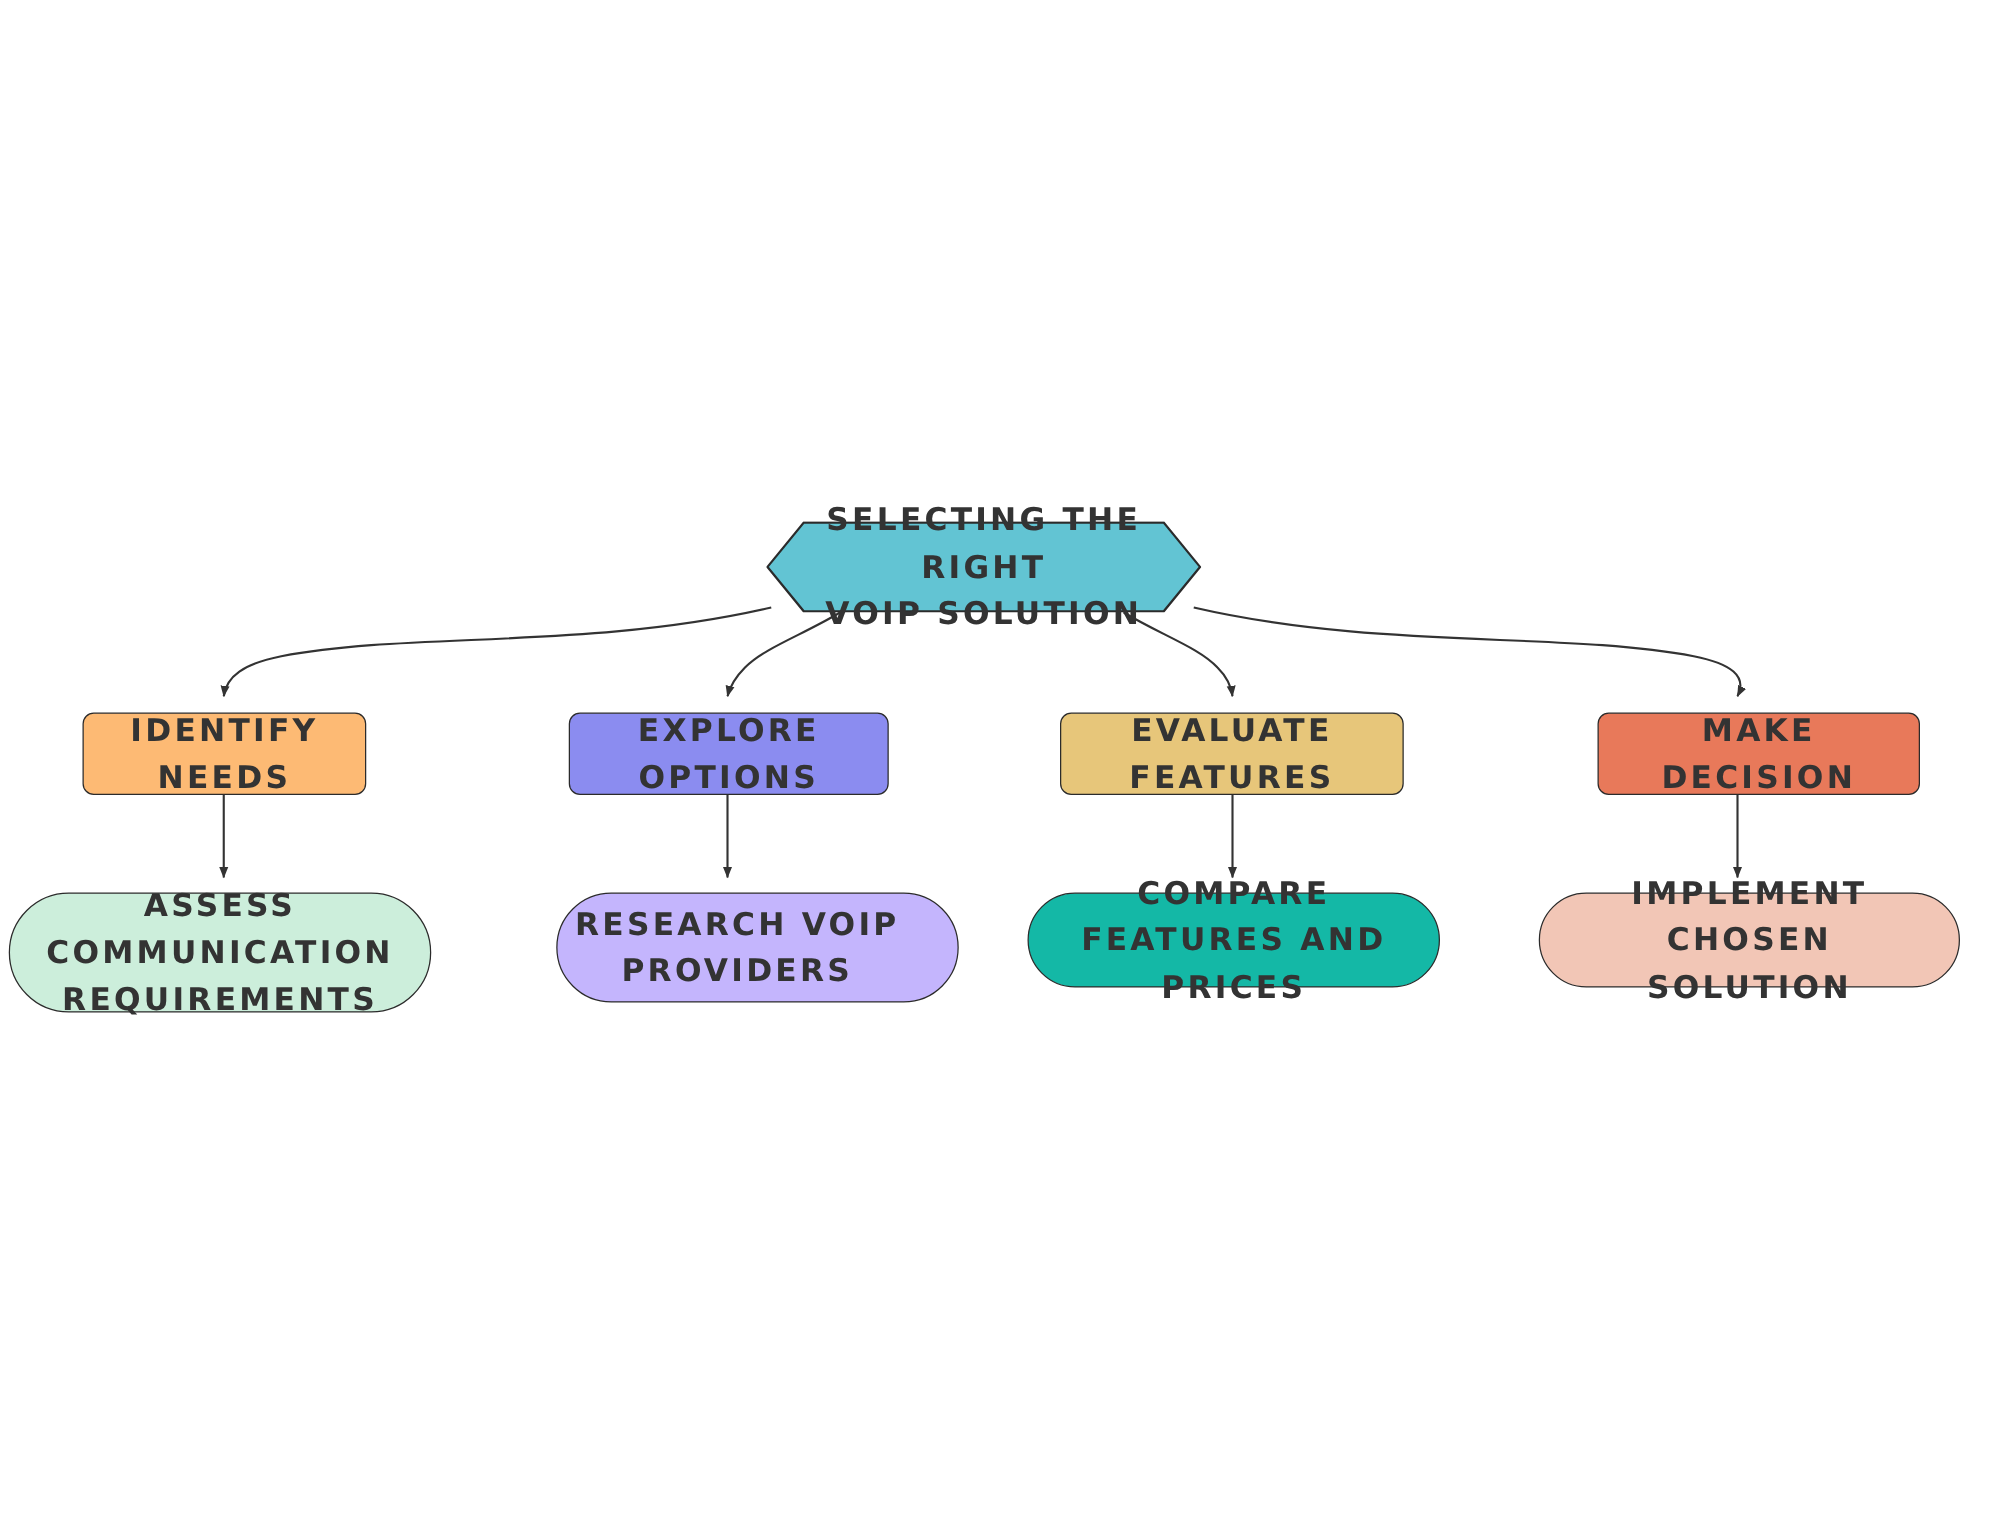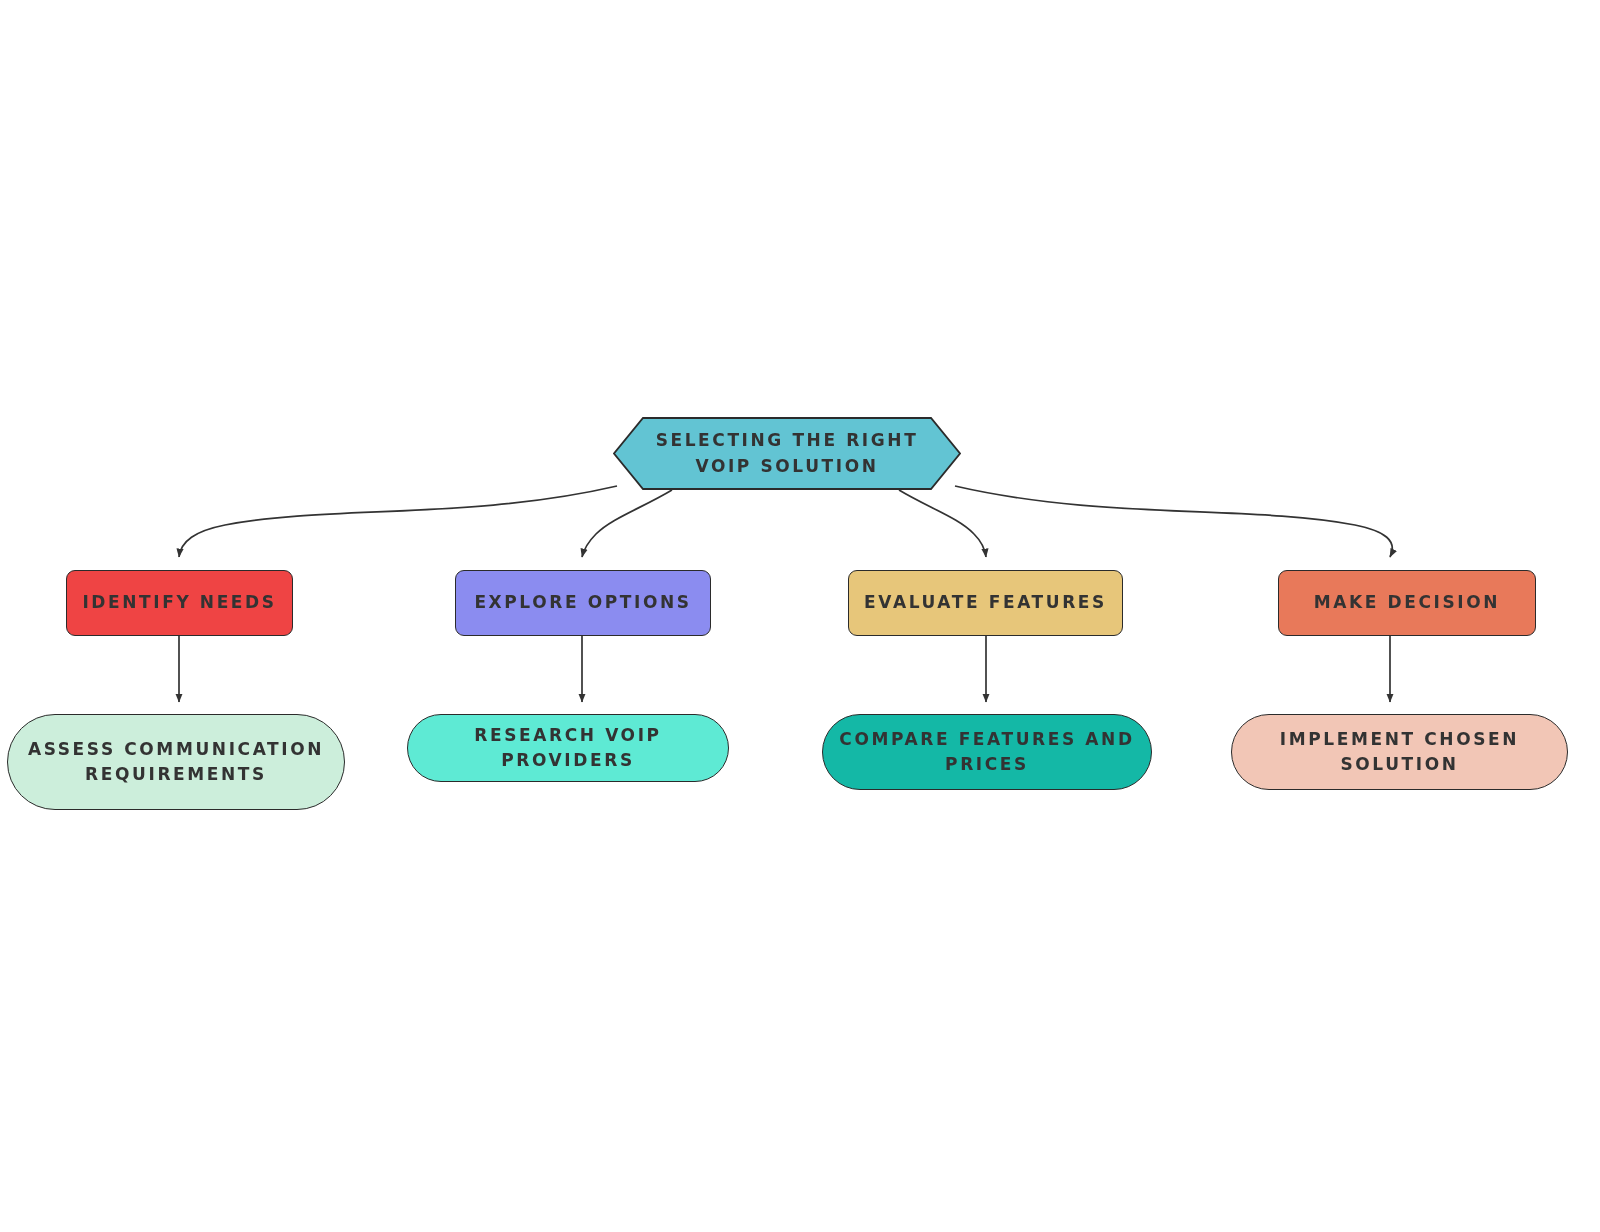--- a/index.html
+++ b/index.html
@@ -25,24 +25,24 @@
     top: 0;
     width: 1600px;
     height: 1232px;
     pointer-events: none;
   }
   .node {
     position: absolute;
     box-sizing: border-box;
     display: flex;
     align-items: center;
-    justify-content: center;
+    justify-content: flex-start;
     text-align: center;
     color: #333333;
-    font-size: 17px;
+    font-size: 25px;
     font-weight: 600;
     letter-spacing: 2.6px;
     line-height: 1.5;
     text-transform: uppercase;
     border: 1.6px solid #2b2b2b;
   }
   .node-label {
     display: block;
     padding: 0 14px;
     white-space: pre-line;
@@ -95,42 +95,42 @@
   </svg>
 
   <div class="node hexagon" style="left:613px; top:417px; width:348px; height:73px;">
     <svg class="hex-bg" viewBox="0 0 348 73" preserveAspectRatio="none" xmlns="http://www.w3.org/2000/svg">
       <polygon points="30,1 318,1 347,36.5 318,72 30,72 1,36.5" fill="#62c4d3" stroke="#2b2b2b" stroke-width="1.8" vector-effect="non-scaling-stroke"></polygon>
     </svg>
     <span class="node-label">Selecting the Right
 VoIP Solution</span>
   </div>
 
-  <div class="node rounded-rect" style="left:66px; top:570px; width:227px; height:66px; background:#ef4444;">
+  <div class="node rounded-rect" style="left:66px; top:570px; width:227px; height:66px; background:#fdba74;">
     <span class="node-label">Identify Needs</span>
   </div>
 
   <div class="node rounded-rect" style="left:455px; top:570px; width:256px; height:66px; background:#8b8cf0;">
     <span class="node-label">Explore Options</span>
   </div>
 
   <div class="node rounded-rect" style="left:848px; top:570px; width:275px; height:66px; background:#e7c67a;">
     <span class="node-label">Evaluate Features</span>
   </div>
 
   <div class="node rounded-rect" style="left:1278px; top:570px; width:258px; height:66px; background:#e8795a;">
     <span class="node-label">Make Decision</span>
   </div>
 
   <div class="node stadium" style="left:7px; top:714px; width:338px; height:96px; background:#cceedb;">
     <span class="node-label">Assess Communication
 Requirements</span>
   </div>
 
-  <div class="node stadium" style="left:407px; top:714px; width:322px; height:68px; background:#5eead4;">
+  <div class="node stadium" style="left:445px; top:714px; width:322px; height:88px; background:#c4b5fd;">
     <span class="node-label">Research VoIP
 Providers</span>
   </div>
 
   <div class="node stadium" style="left:822px; top:714px; width:330px; height:76px; background:#14b8a6;">
     <span class="node-label">Compare Features and
 Prices</span>
   </div>
 
   <div class="node stadium" style="left:1231px; top:714px; width:337px; height:76px; background:#f2c6b6;">

